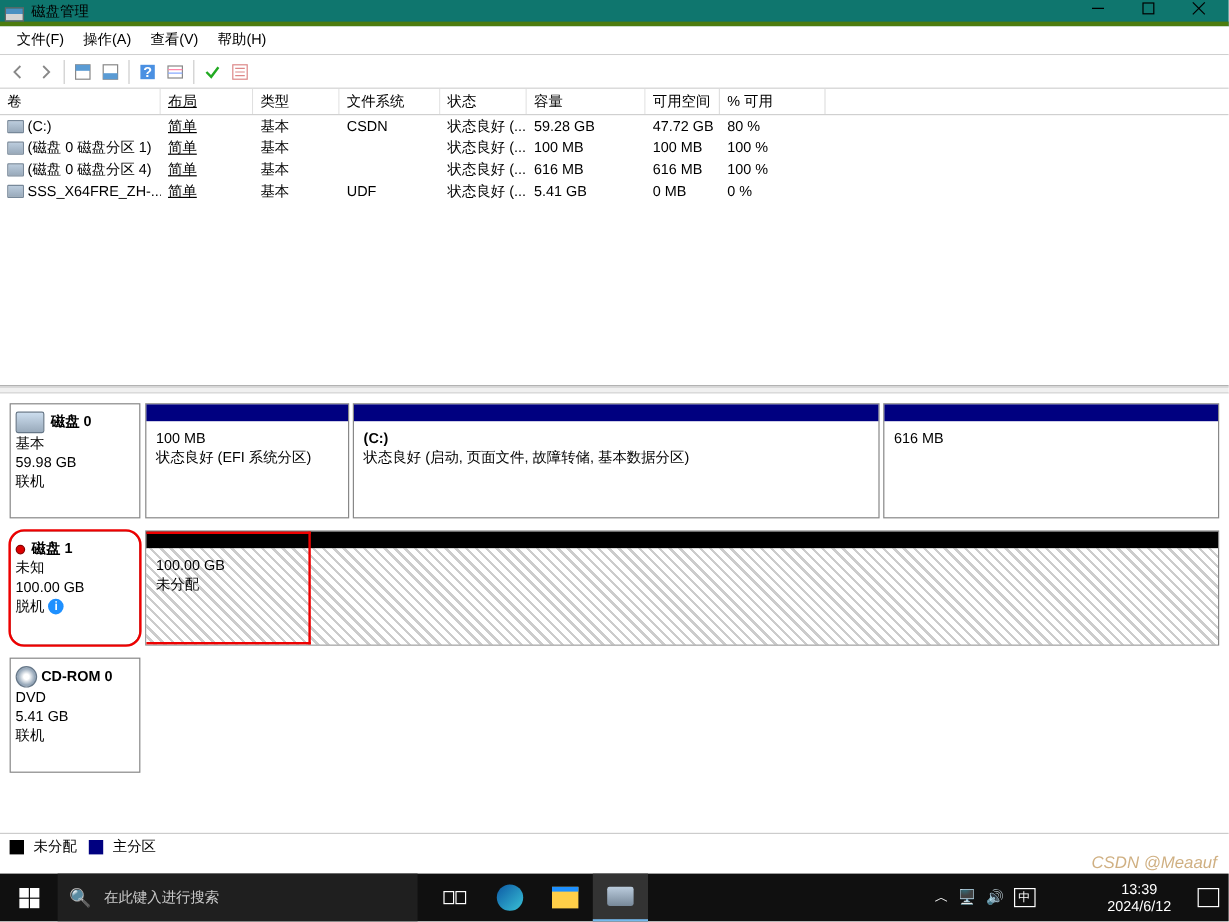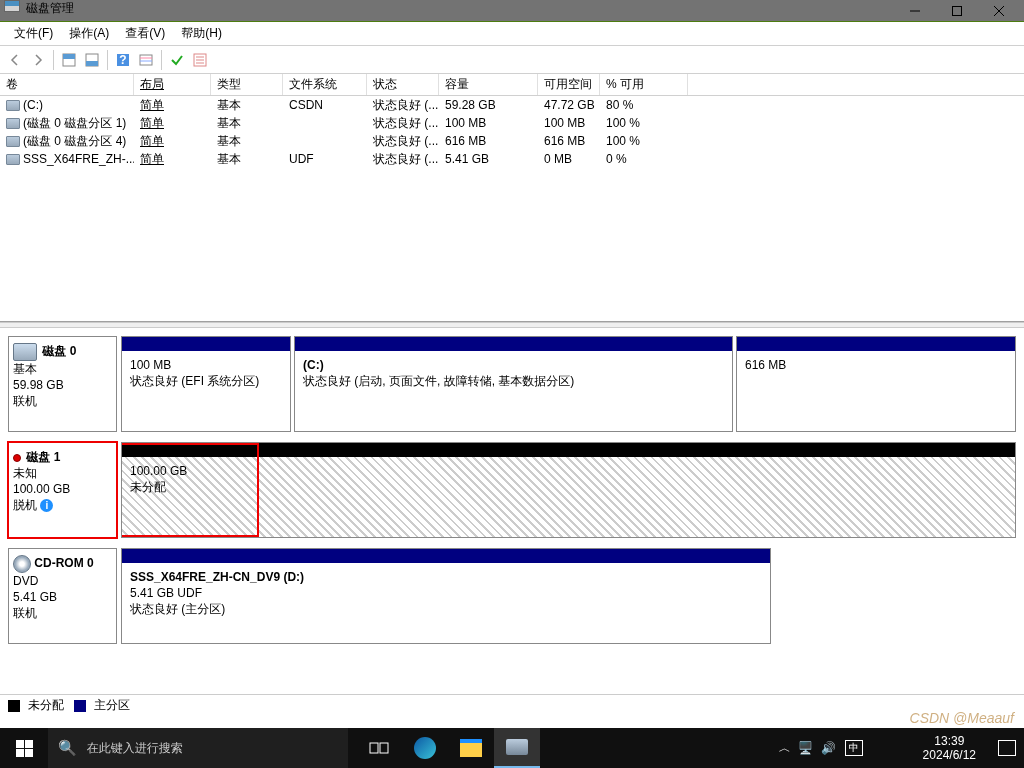--- a/index.html
+++ b/index.html
@@ -1,19 +1,19 @@
 <!DOCTYPE html>
 <html><head>
 <meta charset="utf-8">
 <style>
 * { margin: 0; padding: 0; box-sizing: border-box; font-family: "Microsoft YaHei", "SimSun", sans-serif; font-size: 12px; }
 body { width: 1024px; height: 768px; background: #fff; overflow: hidden; position: relative; }
 
 
-.titlebar { height: 22px; display: flex; align-items: flex-start; padding: 0 4px; background: #737373; border-bottom: 1px solid #4d7c0f; }
+.titlebar { height: 22px; display: flex; align-items: flex-end; padding: 0 4px; background: #0f766e; border-bottom: 4px solid #4d7c0f; }
 .titlebar .app-icon { width: 16px; height: 12px; margin-right: 6px; background: linear-gradient(to bottom, #4a90c2 50%, #d4d4d4 50%); border: 1px solid #666; }
 .titlebar .title { flex: 1; font-size: 12px; }
 .titlebar .win-btns { display: flex; }
 .titlebar .win-btn { width: 42px; height: 22px; display: flex; align-items: center; justify-content: center; font-size: 14px; }
 .titlebar .win-btn svg { width:12px; height:12px; }
 
 
 .menubar { height: 24px; display: flex; align-items: flex-start; padding: 0 6px; background: #fff; border-bottom: 1px solid #d0d0d0; }
 .menubar .menu-item { padding: 3px 8px; font-size: 12px; }
 
@@ -50,21 +50,21 @@
 .disk-info .d-name { font-weight: bold; display:inline; }
 .disk-info div { font-size:12px; line-height:16px; }
 .disk-parts { flex: 1; display: flex; gap: 3px; margin-left:4px; }
 .part { border: 1px solid #888; display:flex; flex-direction:column; background:#fff; }
 .part .part-header { height: 14px; background: #000080; }
 .part.unalloc .part-header { background: #000; }
 .part .part-body { flex:1; padding: 6px 8px; font-size:12px; line-height:16px; }
 .part.unalloc .part-body { background: repeating-linear-gradient(45deg, #fff, #fff 4px, #ccc 4px, #ccc 6px); }
 .part .part-title { font-weight: bold; }
 
-.highlight-box { outline: 2px solid #e00; outline-offset: -1px; }
+.highlight-box { outline: 2px solid #e00; outline-offset: -1px; border-radius: 12px; }
 
 
 .legend { height: 22px; display:flex; align-items:center; padding: 0 8px; border-top:1px solid #ccc; gap:4px; font-size:12px; }
 .legend .sw { width:12px; height:12px; display:inline-block; margin-right:4px; vertical-align:middle; }
 
 
 .taskbar { position:absolute; bottom:0; left:0; right:0; height:40px; background:#101010; display:flex; align-items:center; color:#fff; }
 .taskbar .start { width:48px; height:40px; display:flex; align-items:center; justify-content:center; }
 .taskbar .search { flex: 0 0 300px; height:40px; background:#1f1f1f; display:flex; align-items:center; padding:0 10px; color:#bbb; gap:10px;}
 .taskbar .search .s-icon { font-size:15px; }
@@ -276,30 +276,20 @@
     </div>
   </div>
 
   <div class="disk-row">
     <div class="disk-info">
       <div><span style="display:inline-block;width:18px;height:18px;border-radius:50%;background:radial-gradient(circle,#fff 20%,#9ab 60%);border:1px solid #678;vertical-align:middle;"></span> <span class="d-name">CD-ROM 0</span></div>
       <div>DVD</div>
       <div>5.41 GB</div>
       <div>联机</div>
     </div>
-    <div class="disk-parts">
-      <div class="part" style="flex:0 0 650px">
-        <div class="part-header"></div>
-        <div class="part-body">
-          <div class="part-title">SSS_X64FRE_ZH-CN_DV9  (D:)</div>
-          <div>5.41 GB UDF</div>
-          <div>状态良好 (主分区)</div>
-        </div>
-      </div>
-    </div>
   </div>
 
 </div>
 
 <div class="legend">
   <span class="sw" style="background:#000"></span>
   <span>未分配</span>
   <span class="sw" style="background:#000080; margin-left:6px"></span>
   <span>主分区</span>
 </div>

